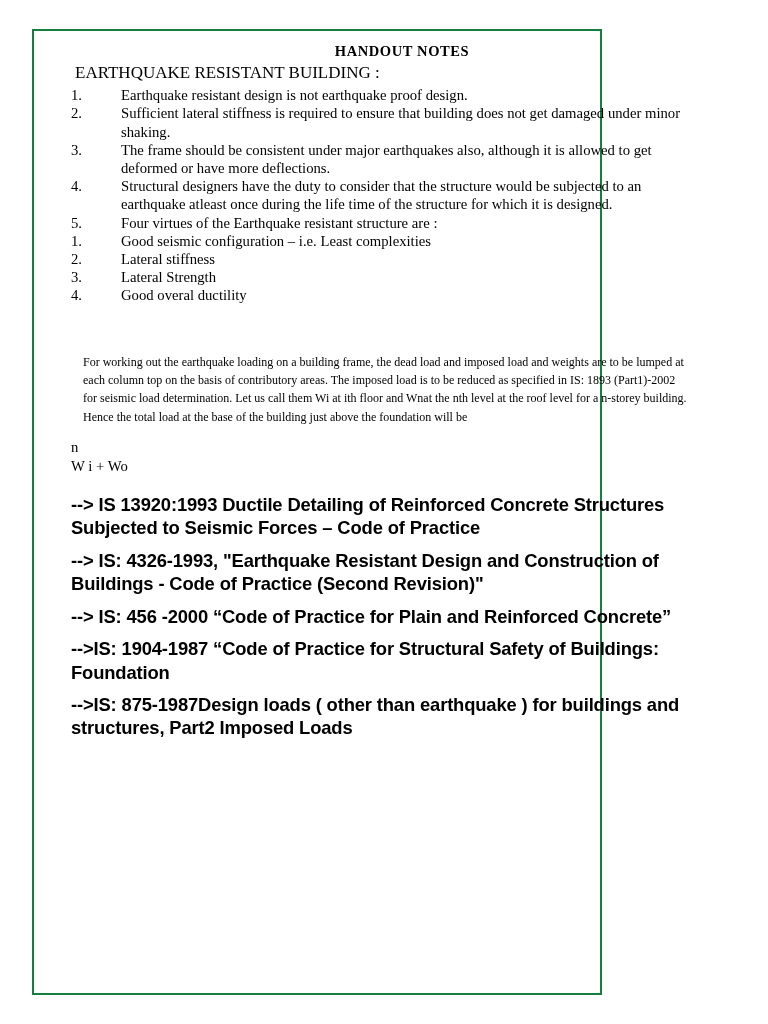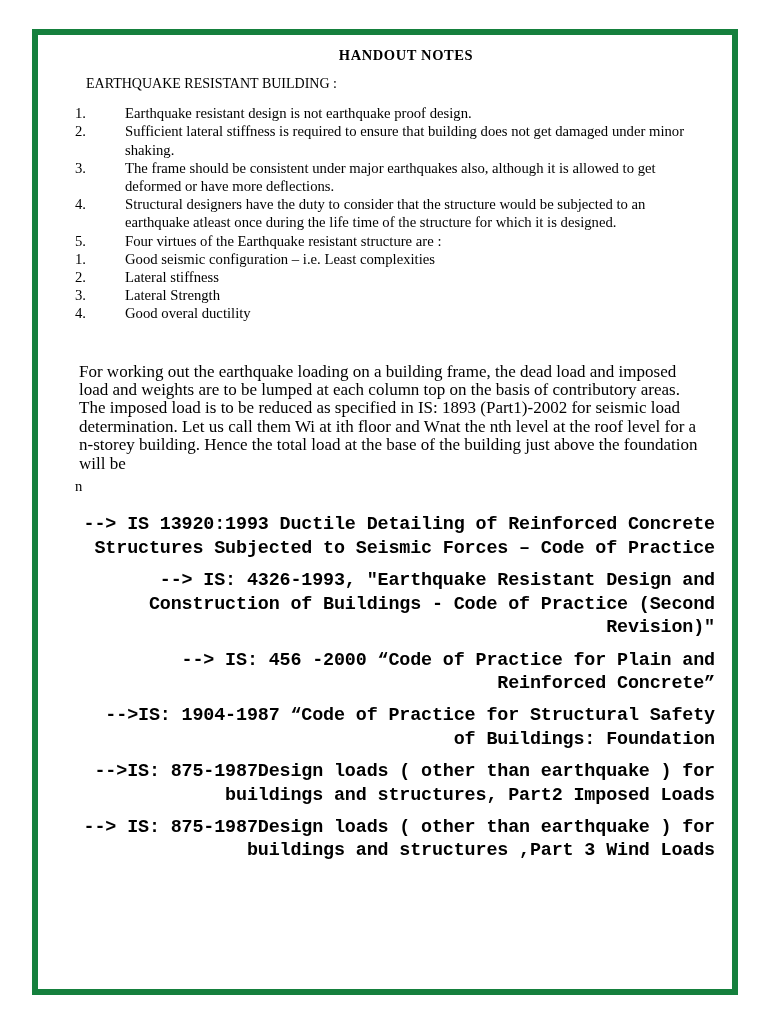--- a/index.html
+++ b/index.html
@@ -12,23 +12,23 @@
     height: 1024px;
     font-family: "Liberation Serif", "DejaVu Serif", serif;
     color: #000000;
     overflow: hidden;
   }
 
   #page {
     position: absolute;
     left: 32px;
     top: 29px;
-    width: 706px;
+    width: 570px;
     height: 966px;
-    border: 6px solid #15803d;
+    border: 2px solid #15803d;
     box-sizing: border-box;
     background: #ffffff;
   }
 
   #content {
     position: absolute;
     left: 37px;
     top: 12px;
     width: 632px;
   }
@@ -37,65 +37,64 @@
   .doc-title {
     font-family: "Liberation Serif", "DejaVu Serif", serif;
     font-weight: bold;
     font-size: 14.5px;
     text-align: center;
     letter-spacing: 0.6px;
     margin: 0 0 1px 0;
     padding-left: 30px;
   }
   .heading-line {
-    font-size: 14px;
+    font-size: 17px;
     line-height: 18.2px;
-    margin: 11px;
+    margin: 4px;
     white-space: pre-wrap;
   }
   .num-row {
     display: flex;
     font-size: 14.7px;
     line-height: 18.2px;
   }
   .num-row .num {
     width: 50px;
     flex: 0 0 50px;
   }
   .num-row .txt {
     flex: 1 1 auto;
   }
   .para {
-    font-size: 17px;
+    font-size: 12px;
     line-height: 18.4px;
-    margin: 4px;
+    margin: 12px;
     text-align: left;
   }
   .gap-block { height: 36px; }
   .formula {
     font-size: 14.7px;
     line-height: 18.4px;
     margin: 0;
     white-space: pre;
   }
 
   
   #refs {
     margin-top: 18px;
     width: 640px;
   }
   .ref {
-    font-family: Liberation Mono, monospace;
+    font-family: Liberation Sans, sans-serif;
     font-weight: bold;
     font-size: 18.4px;
     line-height: 23.4px;
     letter-spacing: -0.15px;
     margin: 0 0 9px 0;
     color: #000;
-    text-align: right;
   }
   .ref:last-child { margin-bottom: 0; }
 </style>
 </head>
 <body>
 
 <div id="page">
   <div id="content">
 
     <div class="doc-title">HANDOUT NOTES</div>
@@ -143,25 +142,25 @@
         <span class="txt">Good overal ductility</span>
       </div>
     </div>
 
     <div class="gap-block"></div>
 
     <p class="para">For working out the earthquake loading on a building frame, the dead load and imposed load and weights are to be lumped at each column top on the basis of contributory areas. The imposed load is to be reduced as specified in IS: 1893 (Part1)-2002 for seismic load determination. Let us call them Wi at ith floor and Wnat the nth level at the roof level for a n-storey building. Hence the total load at the base of the building just above the foundation will be</p>
 
     <div>
       <div class="formula">n</div>
+      <div class="formula">W i + Wo</div>
     </div>
 
     <div id="refs">
       <p class="ref">--&gt; IS 13920:1993 Ductile Detailing of Reinforced Concrete Structures Subjected to Seismic Forces – Code of Practice</p>
       <p class="ref">--&gt; IS: 4326-1993, "Earthquake Resistant Design and Construction of Buildings  - Code of  Practice (Second Revision)"</p>
       <p class="ref">--&gt; IS: 456 -2000 “Code of Practice for Plain and Reinforced Concrete”</p>
       <p class="ref">--&gt;IS: 1904-1987 “Code of Practice for Structural Safety of Buildings: Foundation</p>
       <p class="ref">--&gt;IS: 875-1987Design loads ( other than earthquake ) for buildings  and structures, Part2 Imposed Loads</p>
-      <p class="ref">--&gt;  IS: 875-1987Design loads ( other than earthquake ) for buildings and structures ,Part 3 Wind Loads</p>
     </div>
 
   </div>
 </div>
 
 </body></html>

